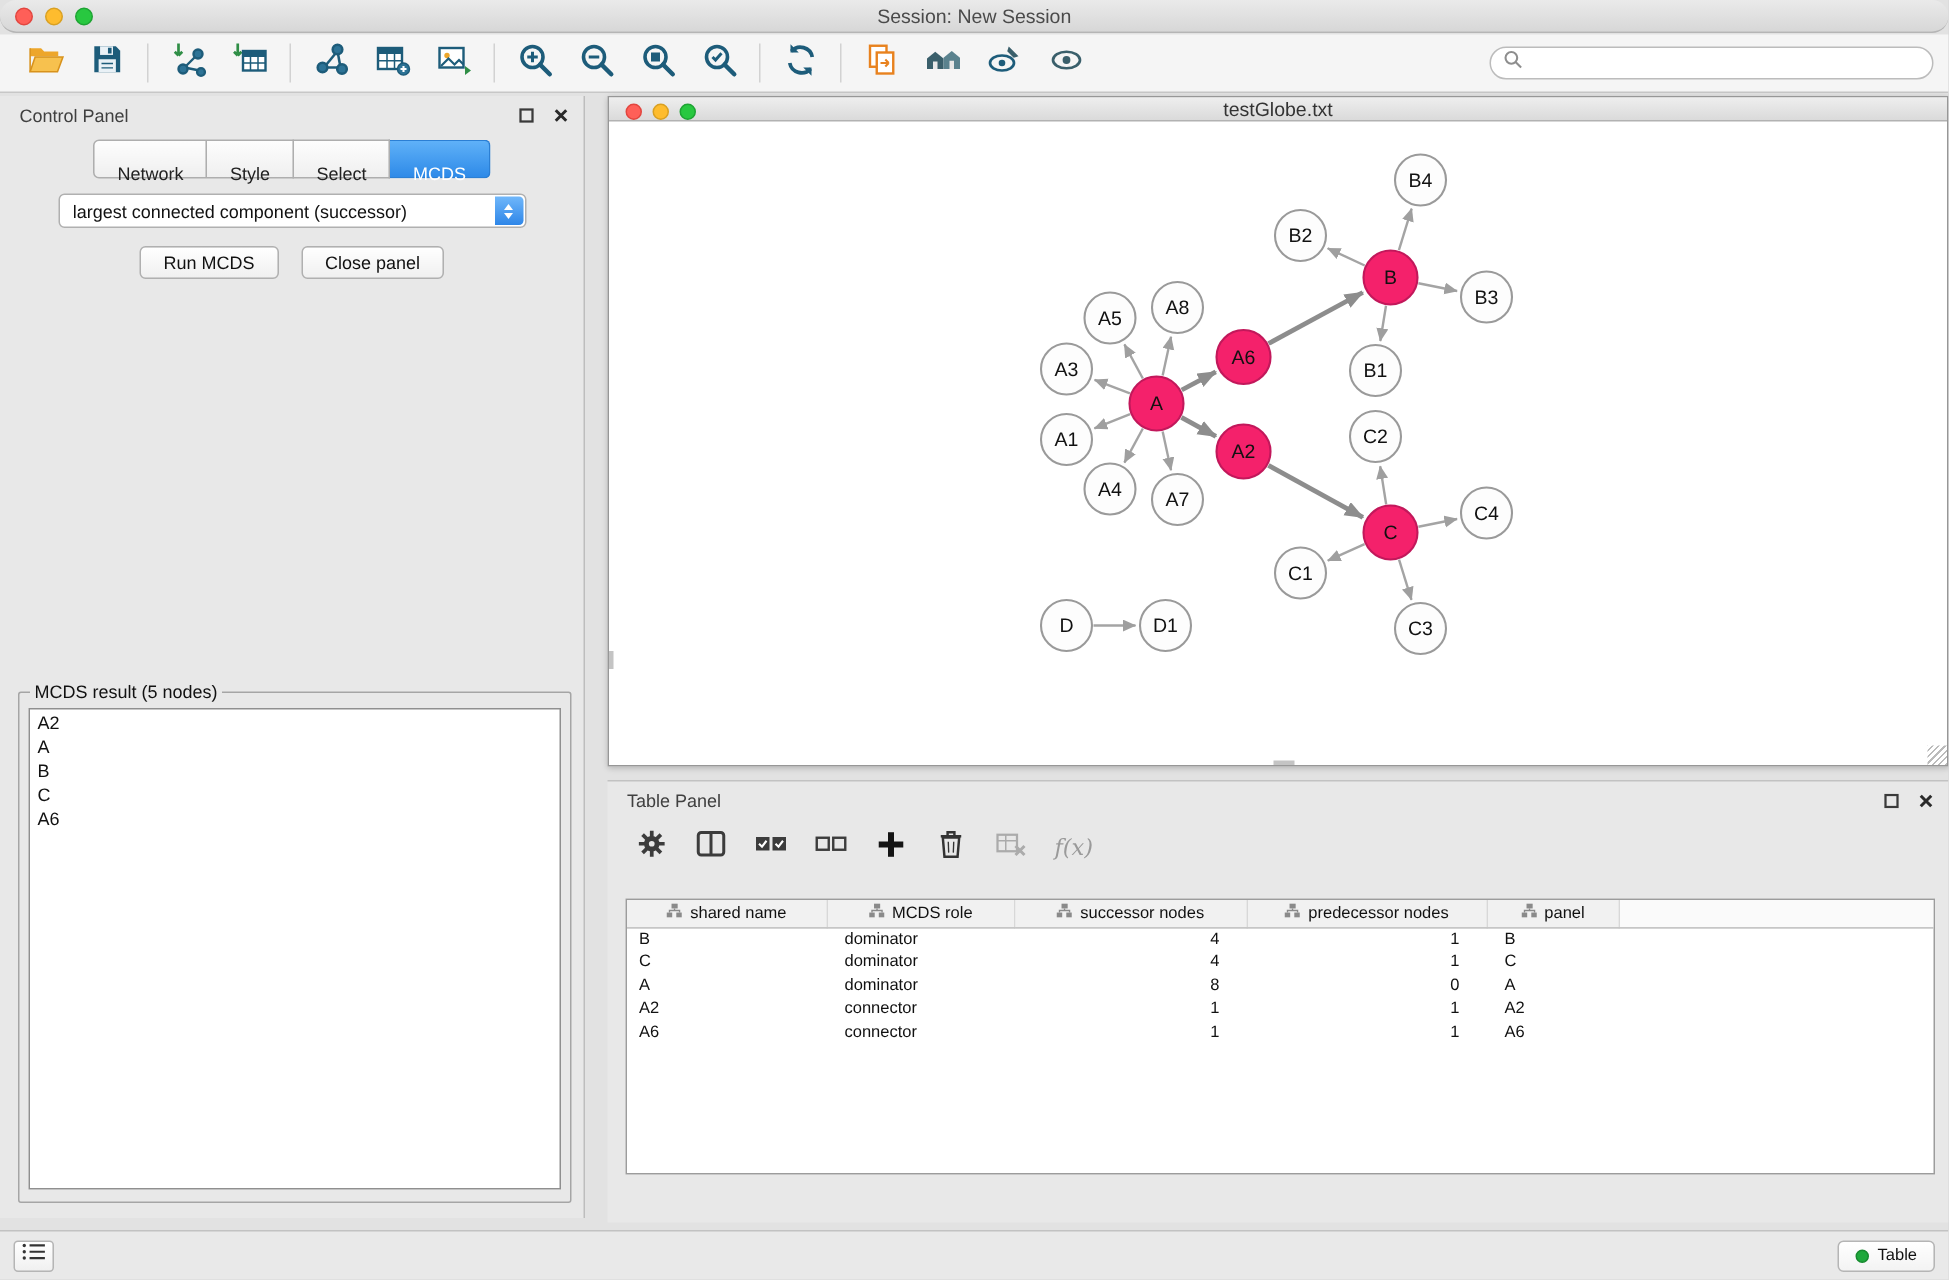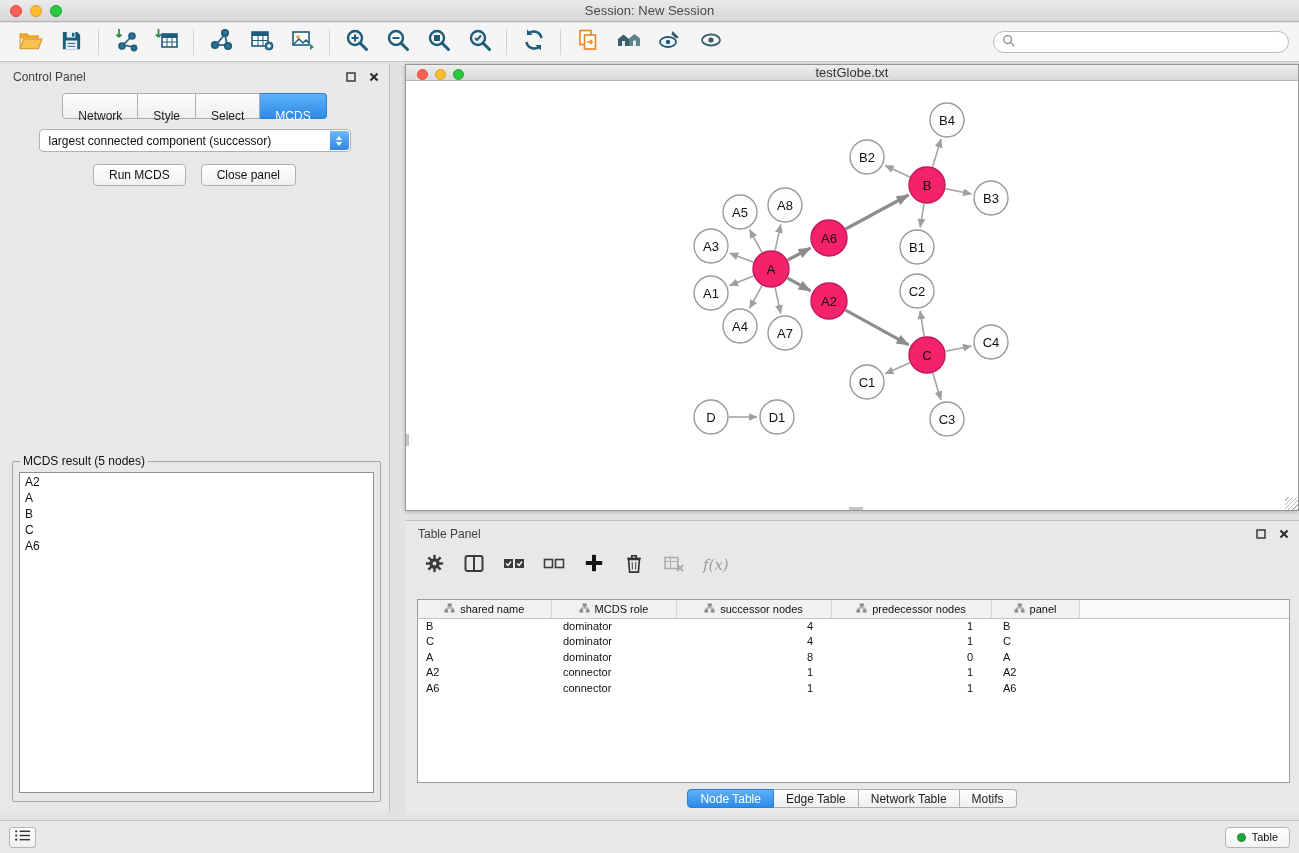--- a/index.html
+++ b/index.html
@@ -1,20 +1,20 @@
 <!DOCTYPE html>
 <html><head>
 <meta charset="utf-8">
 <style>
   *{margin:0;padding:0;box-sizing:border-box;}
   body{font-family:"Liberation Sans",sans-serif;background:#c9c9c9;}
   .app{position:relative;width:1299px;height:853px;background:#e2e2e2;overflow:hidden;}
 
   
-  .titlebar{position:absolute;top:0;left:0;right:0;height:22px;background:linear-gradient(#eaeaea,#d7d7d7);border-bottom:1px solid #b5b5b5;display:flex;align-items:center;}
+  .titlebar{position:absolute;top:0;left:0;right:0;height:22px;background:linear-gradient(#eaeaea,#d7d7d7);border-bottom:1px solid #b5b5b5;display:flex;align-items:center;border-radius:11px;}
   .lights{position:absolute;left:10px;top:5px;display:flex;gap:8px;}
   .light{width:12px;height:12px;border-radius:50%;}
   .light.red{background:#ff5f58;border:1px solid #e2463f;}
   .light.yellow{background:#febc2e;border:1px solid #d9a022;}
   .light.green{background:#28c840;border:1px solid #1ea433;}
   .titlebar-title{flex:1;text-align:center;font-size:13px;color:#4a4a4a;}
 
   
   .toolbar{position:absolute;top:23px;left:0;right:0;height:39px;background:#f5f5f5;border-bottom:1px solid #c7c7c7;display:flex;align-items:center;padding:0 10px;}
   .tb-btn{width:41px;height:34px;display:flex;align-items:center;justify-content:center;cursor:default;}
@@ -561,26 +561,20 @@
                 <td>A6</td>
                 <td class="c-role">connector</td>
                 <td class="num">1</td>
                 <td class="num">1</td>
                 <td class="c-name">A6</td>
                 <td></td>
               </tr>
             </tbody>
         </table>
       </div>
-      <div class="table-tabs" id="table-tabs">
-          <div class="bt-tab selected">Node Table</div>
-          <div class="bt-tab">Edge Table</div>
-          <div class="bt-tab">Network Table</div>
-          <div class="bt-tab">Motifs</div>
-        </div>
     </div>
   </div>
 
   <div class="statusbar">
     <div class="sb-list-btn">
       <span><svg width="17" height="13" viewBox="0 0 18 14">
             <circle cx="2.2" cy="2.5" r="1.2" fill="#333"></circle>
             <line x1="6" y1="2.5" x2="17" y2="2.5" stroke="#333" stroke-width="1.6"></line>
             <circle cx="2.2" cy="7" r="1.2" fill="#333"></circle>
             <line x1="6" y1="7" x2="17" y2="7" stroke="#333" stroke-width="1.6"></line>

